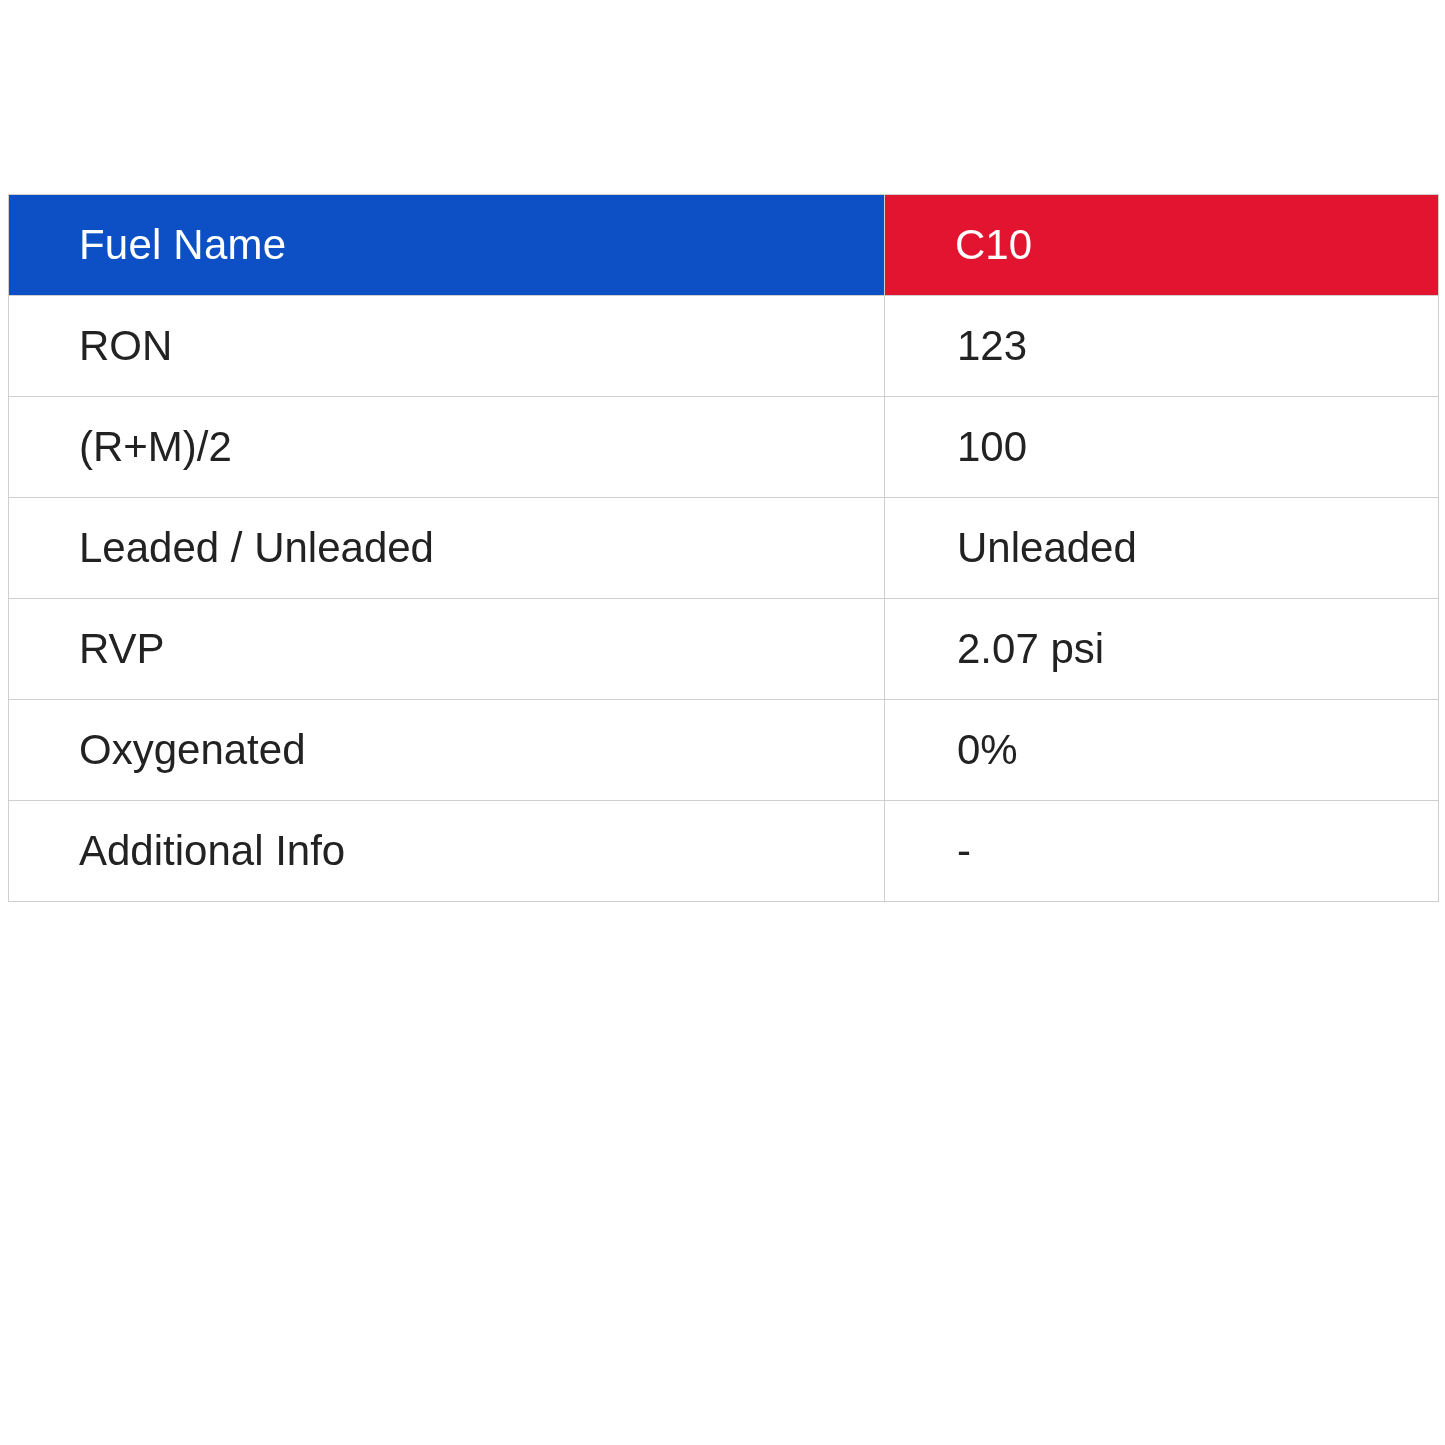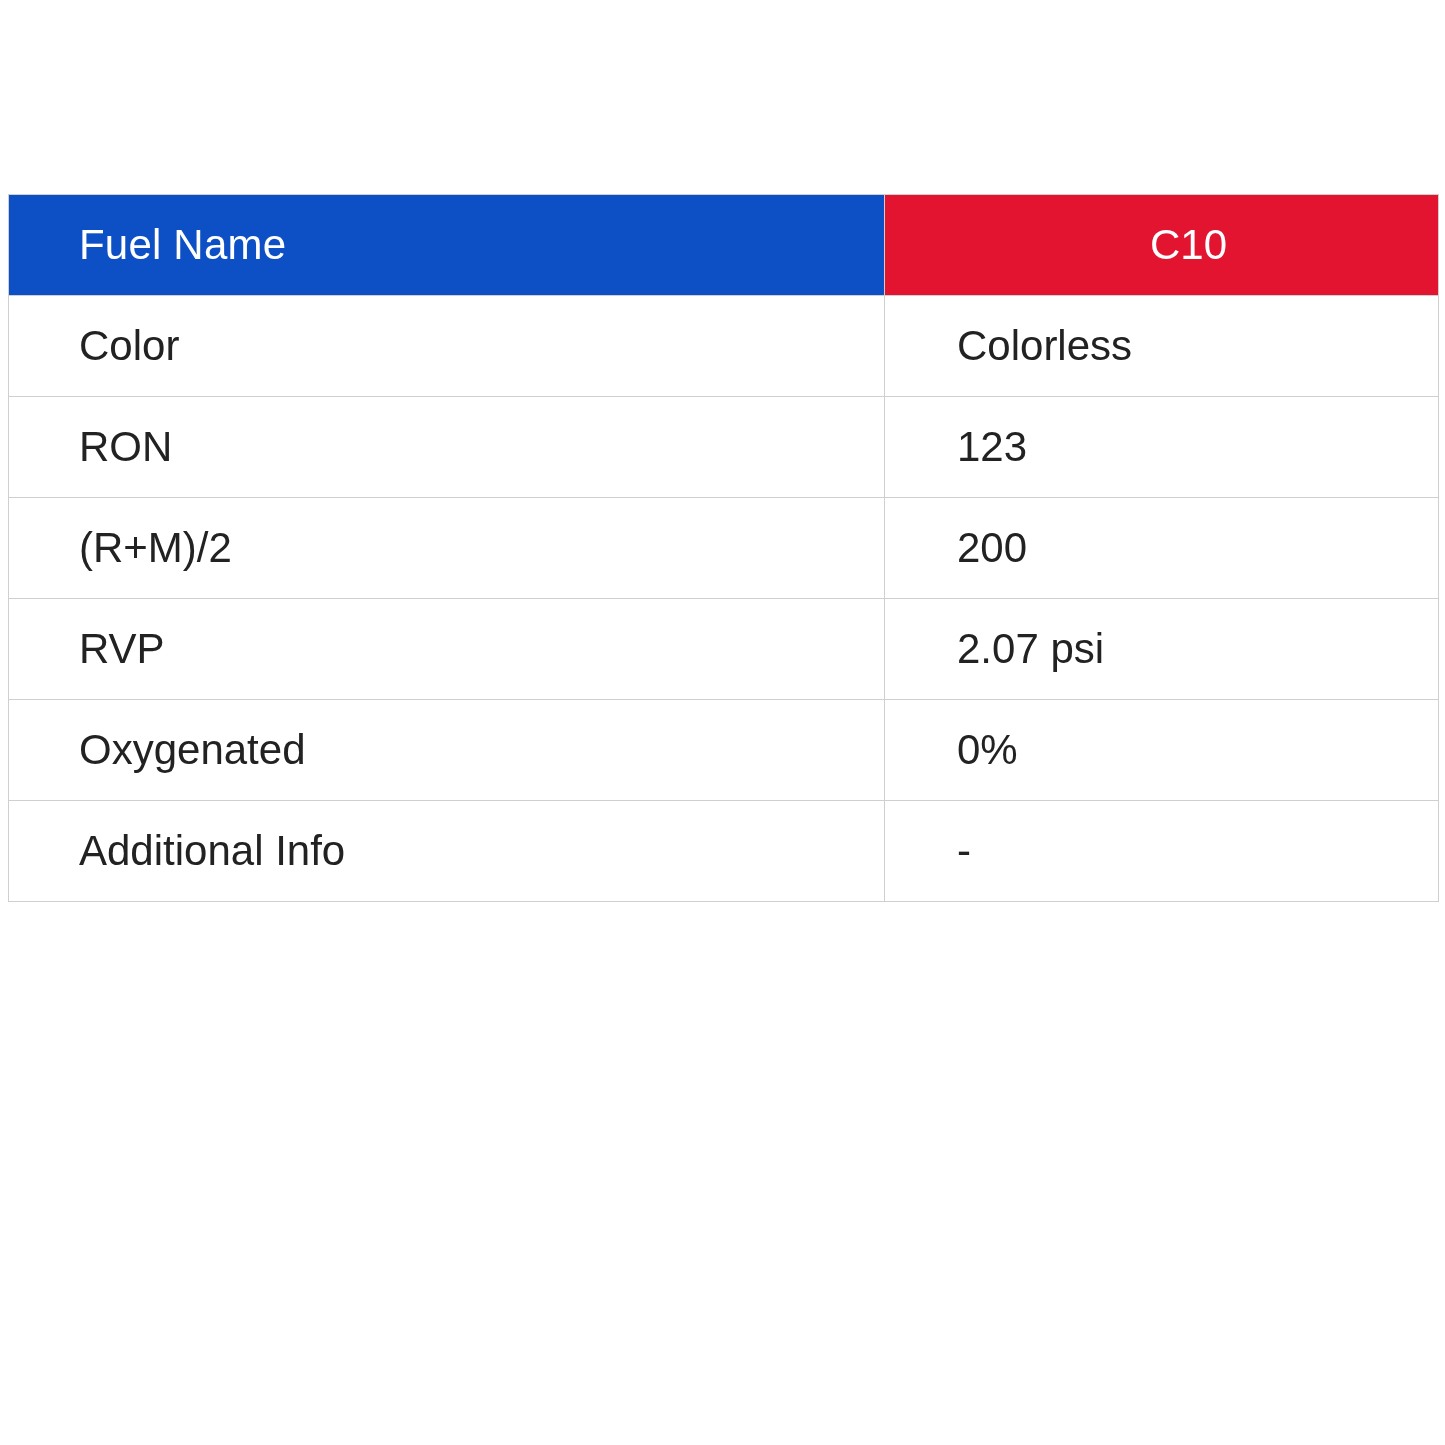--- a/index.html
+++ b/index.html
@@ -46,21 +46,21 @@
     text-align: left;
     font-size: 45px;
     font-weight: bold;
     letter-spacing: 0.2px;
     border: 1px solid #0d4fc4;
   }
   .head-value {
     background: #e2142f;
     color: #ffffff;
     height: 100px;
-    text-align: center;
+    text-align: left;
     font-size: 45px;
     font-weight: bold;
     border: 1px solid #e2142f;
   }
 
   .head-label .cell-inner { padding-left: 70px; }
   .head-value .cell-inner { padding-left: 70px; }
 
   .spec-table tbody tr { height: 101px; }
 
@@ -99,40 +99,40 @@
           <span class="cell-inner">Fuel Name</span>
         </th>
         <th class="head-value">
           <span class="cell-inner">C10</span>
         </th>
       </tr>
     </thead>
     <tbody>
       <tr>
         <td class="label-cell">
-          <span class="cell-inner">Color</span>
-        </td>
-        <td class="value-cell">
-          <span class="cell-inner">Colorless</span>
-        </td>
-      </tr>
-      <tr>
-        <td class="label-cell">
           <span class="cell-inner">RON</span>
         </td>
         <td class="value-cell">
           <span class="cell-inner">123</span>
         </td>
       </tr>
       <tr>
         <td class="label-cell">
           <span class="cell-inner">(R+M)/2</span>
         </td>
         <td class="value-cell">
-          <span class="cell-inner">200</span>
+          <span class="cell-inner">100</span>
+        </td>
+      </tr>
+      <tr>
+        <td class="label-cell">
+          <span class="cell-inner">Leaded / Unleaded</span>
+        </td>
+        <td class="value-cell">
+          <span class="cell-inner">Unleaded</span>
         </td>
       </tr>
       <tr>
         <td class="label-cell">
           <span class="cell-inner">RVP</span>
         </td>
         <td class="value-cell">
           <span class="cell-inner">2.07 psi</span>
         </td>
       </tr>

